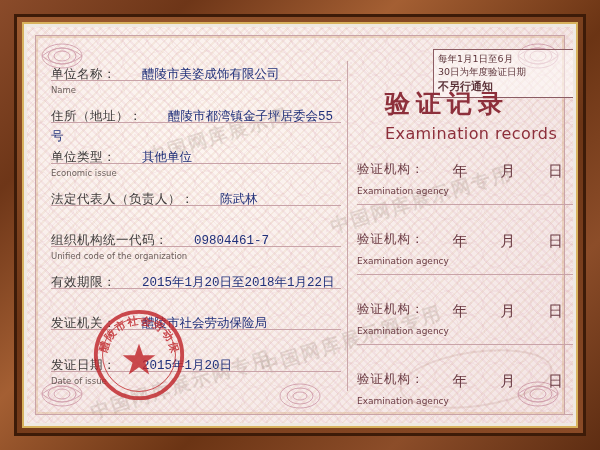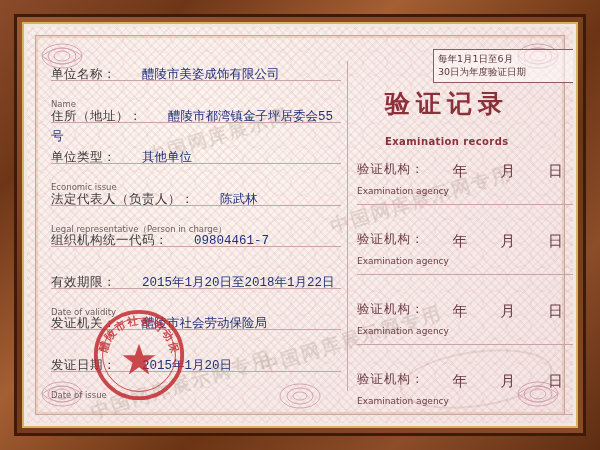--- a/index.html
+++ b/index.html
@@ -100,21 +100,21 @@
   #notice-box .nb-bold{font-weight:bold;font-size:11px;display:block;margin-top:1px;}
   #rec-title{
     position:absolute;left:28px;top:38px;
     color:#8d2f3b;
   }
   #rec-title .cn{
     font-size:25px;font-weight:bold;letter-spacing:6px;
     font-family:"DejaVu Sans","Liberation Sans",sans-serif;
   }
   #rec-title .en{
-    font-size:10px;letter-spacing:.4px;margin-top:16px;font-weight:bold;
+    font-size:16px;letter-spacing:.4px;margin-top:4px;
   }
 
   
   .agency{
     position:absolute;left:0;width:222px;
     color:#6a3a42;
   }
   .agency .cn{font-size:12.5px;letter-spacing:1px;}
   .agency .en{font-size:9px;margin-top:8px;}
   .agency .date{
@@ -127,21 +127,21 @@
   }
   .a1{top:112px}.a2{top:182px}.a3{top:252px}.a4{top:322px}
 
   
   .field{position:relative;margin-bottom:11.5px;height:30px;}
   .f-cn{
     font-size:12.5px;color:#3d3a3a;letter-spacing:.5px;
     display:inline-block;
   }
   .f-en{
-    font-size:8.5px;color:#6b5f5c;margin-top:16px;display:block;
+    font-size:8.5px;color:#6b5f5c;margin-top:2px;display:block;
   }
   .f-val{
     font-size:12.5px;color:#1c2a6b;
     font-family:Liberation Mono, monospace;
     margin-left:21px;
   }
   .f-val.ink{color:#20307a;}
   .f-line{
     position:absolute;left:0;right:0;top:17px;
     border-bottom:1px solid #c9a3a8;
@@ -252,34 +252,33 @@
         <span class="f-cn">单位类型：</span>
         <span class="f-val ink">其他单位</span>
         <div class="f-line"></div>
         <span class="f-en">Economic issue</span>
       </div>
 
       <div class="field">
         <span class="f-cn">法定代表人（负责人）：</span>
         <span class="f-val ink">陈武林</span>
         <div class="f-line"></div>
-        <span class="f-en">Legal representative（Person in charge）</span>
       </div>
 
       <div class="field">
         <span class="f-cn">组织机构统一代码：</span>
         <span class="f-val ink">09804461-7</span>
         <div class="f-line"></div>
+        <span class="f-en">Unified code of the organization</span>
       </div>
 
       <div class="field">
         <span class="f-cn">有效期限：</span>
         <span class="f-val ink">2015年1月20日至2018年1月22日</span>
         <div class="f-line"></div>
-        <span class="f-en">Date of validity</span>
       </div>
 
       <div class="field">
         <span class="f-cn">发证机关：</span>
         <span class="f-val ink">醴陵市社会劳动保险局</span>
         <div class="f-line"></div>
       </div>
 
       <div class="field">
         <span class="f-cn">发证日期：</span>
@@ -302,20 +301,21 @@
           <polygon fill="#c0262b" points="50,38 54.2,50.3 67,50.3 56.7,58 60.6,70.3 50,62.8 39.4,70.3 43.3,58 33,50.3 45.8,50.3"></polygon>
         </g>
       </svg>
     </div>
 
     <div id="right">
 
       <div id="notice-box">
         <span>每年1月1日至6月</span><br>
         <span>30日为年度验证日期</span>
+        <span class="nb-bold">不另行通知</span>
       </div>
 
       <div id="rec-title">
         <div class="cn">验证记录</div>
         <div class="en">Examination records</div>
       </div>
 
       <div class="agency a1">
         <div class="cn">验证机构：</div>
         <div class="en">Examination agency</div>

